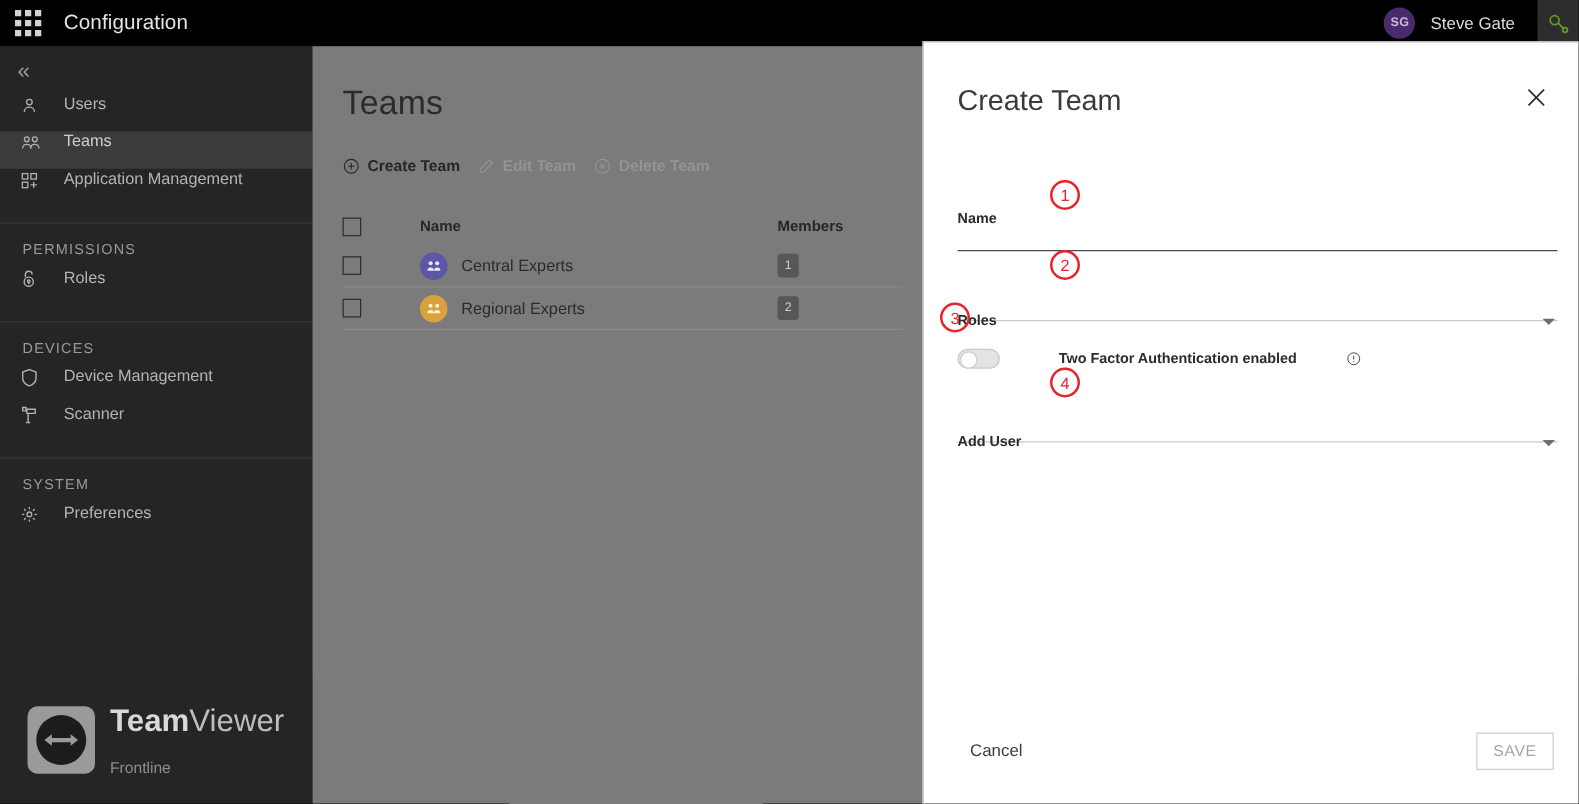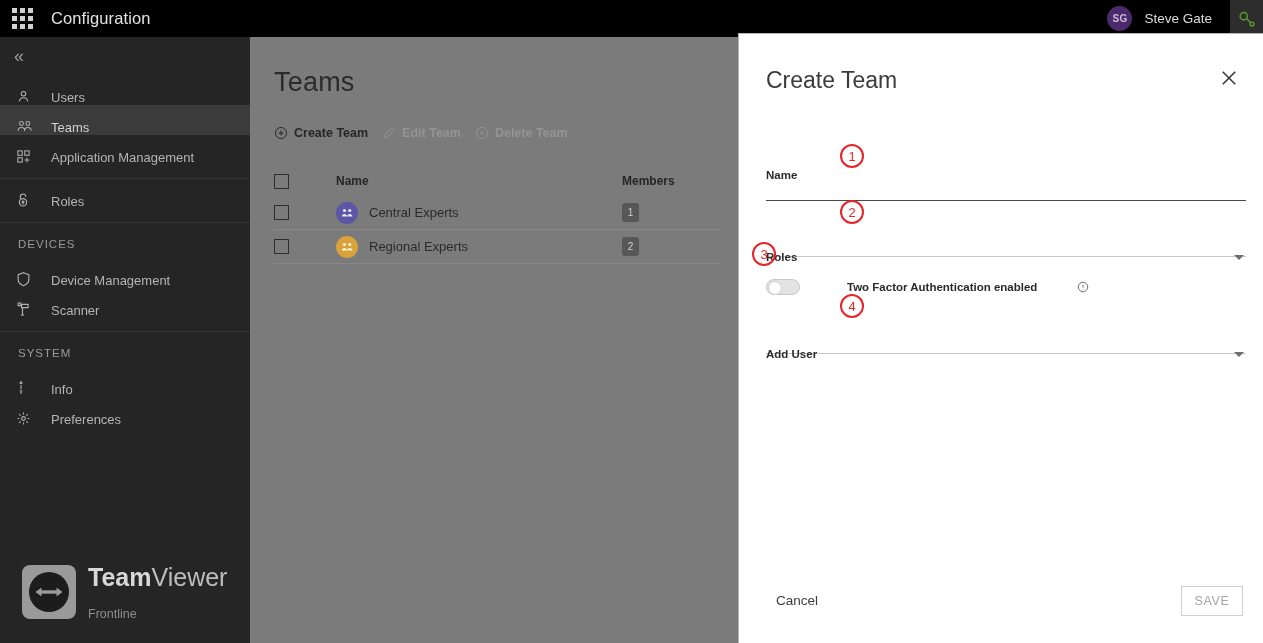--- a/index.html
+++ b/index.html
@@ -66,21 +66,21 @@
     position: absolute; top: 37px; left: 0;
     width: 250px; height: 606px;
     background: #252525;
   }
   #collapse-row {
     height: 38px; display: flex; align-items: center; padding-left: 14px;
   }
   .chev { color: #9c9c9c; font-size: 18px; line-height: 1; }
   .nav-item {
     height: 30px;
-    display: flex; align-items: flex-end;
+    display: flex; align-items: flex-start;
     padding-left: 16px;
     color: #b4b4b4;
     font-size: 13px;
   }
   .nav-item.active { background: #3b3b3b; color: #cfcfcf; }
   .nav-icon {
     width: 22px; height: 18px;
     display: flex; align-items: center; justify-content: flex-start;
     color: #b0b0b0;
     flex: 0 0 22px;
@@ -315,20 +315,21 @@
             <rect x="14" y="3" width="7" height="7"></rect>
           <rect x="3" y="14" width="7" height="7"></rect>
           <path d="M17.5 13.5v8M13.5 17.5h8"></path>
         </svg>
       </span>
       <span class="nav-label">Application Management</span>
     </div>
 
     <div class="nav-sep"></div>
 
+    <div class="nav-group">PERMISSIONS</div>
     <div class="nav-item">
       <span class="nav-icon">
         <svg width="14" height="16" viewBox="0 0 20 24" fill="none" stroke="currentColor" stroke-width="1.7">
           <path d="M6 10V7a4 4 0 0 1 8 0"></path>
             <rect x="4.5" y="10" width="11" height="11" rx="5.5"></rect>
           <circle cx="10" cy="15" r="1.5"></circle>
             <path d="M10 16.3v2.2"></path>
         </svg>
       </span>
       <span class="nav-label">Roles</span>
@@ -353,31 +354,20 @@
             <path d="M9.5 10v11"></path>
             <path d="M7 21h5"></path>
         </svg>
       </span>
       <span class="nav-label">Scanner</span>
     </div>
 
     <div class="nav-sep"></div>
 
     <div class="nav-group">SYSTEM</div>
-    <div class="nav-item">
-      <span class="nav-icon">
-        <svg width="10" height="16" viewBox="0 0 12 24" fill="none" stroke="currentColor" stroke-width="1.7">
-          <circle cx="6" cy="4" r="1.4"></circle>
-            <path d="M6 8v6"></path>
-            <path d="M4 16.5h4"></path>
-            <path d="M6 18v3"></path>
-        </svg>
-      </span>
-      <span class="nav-label">Info</span>
-    </div>
     <div class="nav-item">
       <span class="nav-icon">
         <svg width="15" height="15" viewBox="0 0 24 24" fill="none" stroke="currentColor" stroke-width="1.7">
           <circle cx="12" cy="12" r="3"></circle>
           <path d="M12 2.5v3M12 18.5v3M2.5 12h3M18.5 12h3M5.2 5.2l2.1 2.1M16.7 16.7l2.1 2.1M18.8 5.2l-2.1 2.1M7.3 16.7l-2.1 2.1"></path>
         </svg>
       </span>
       <span class="nav-label">Preferences</span>
     </div>
 

